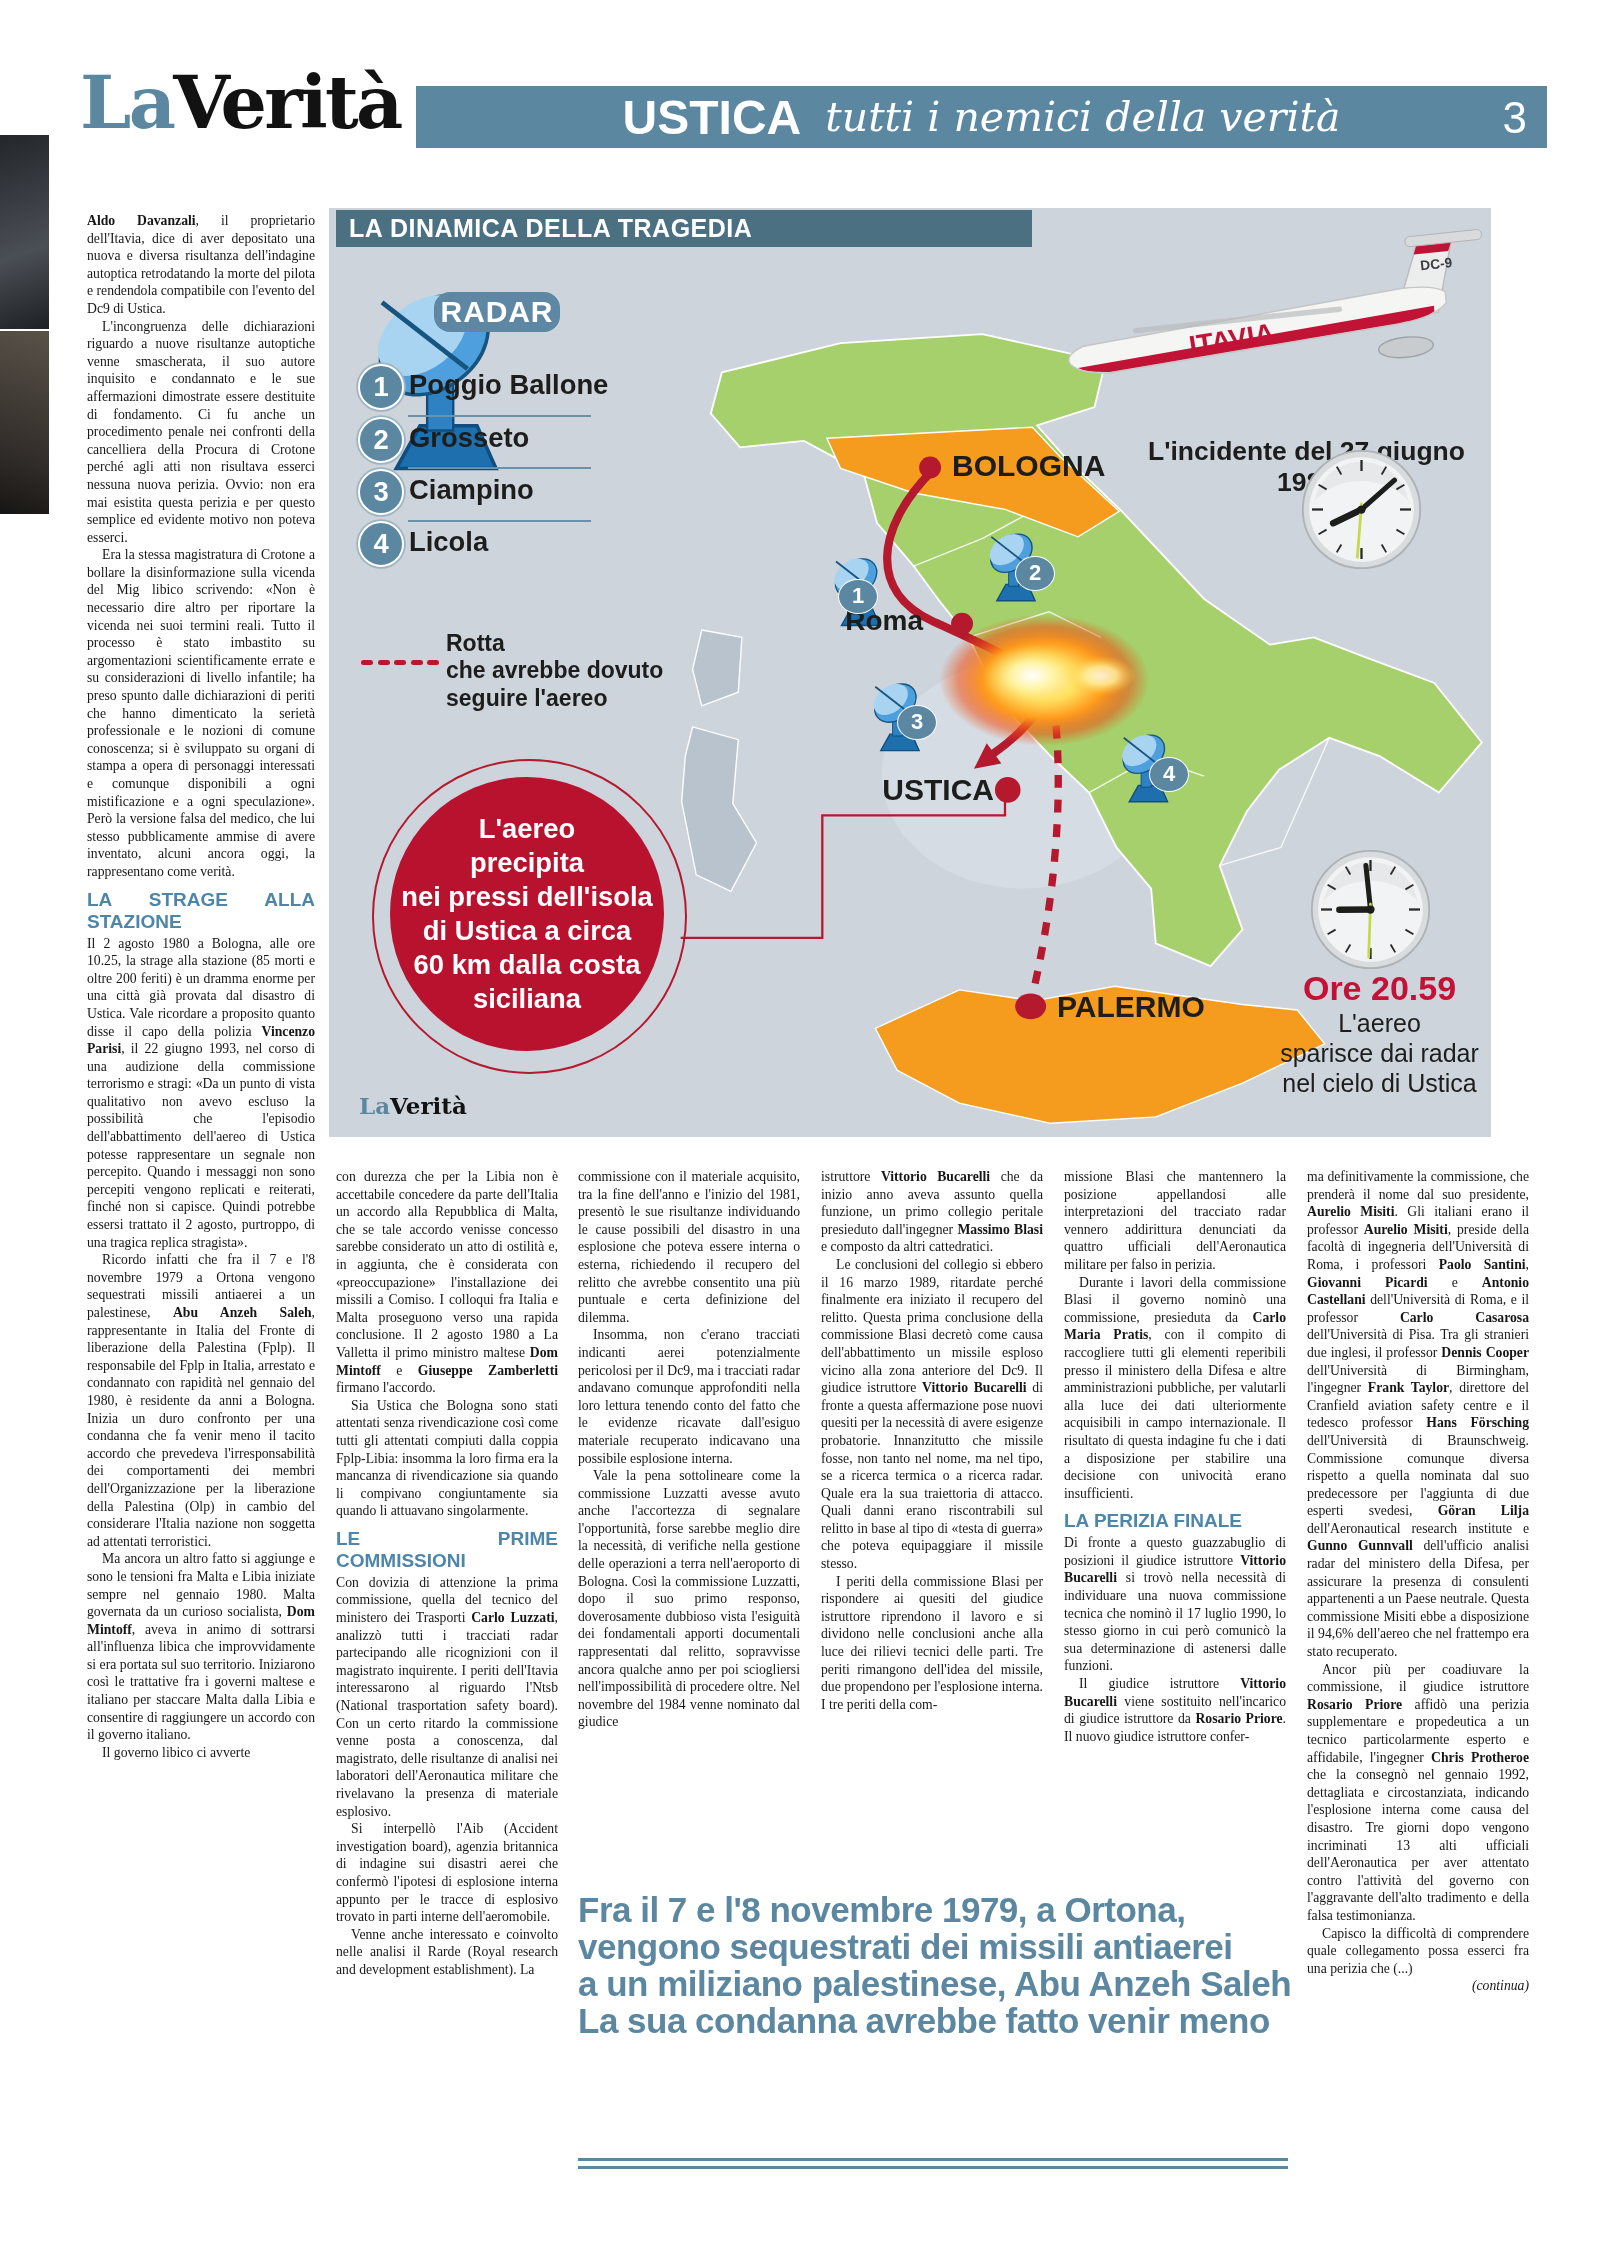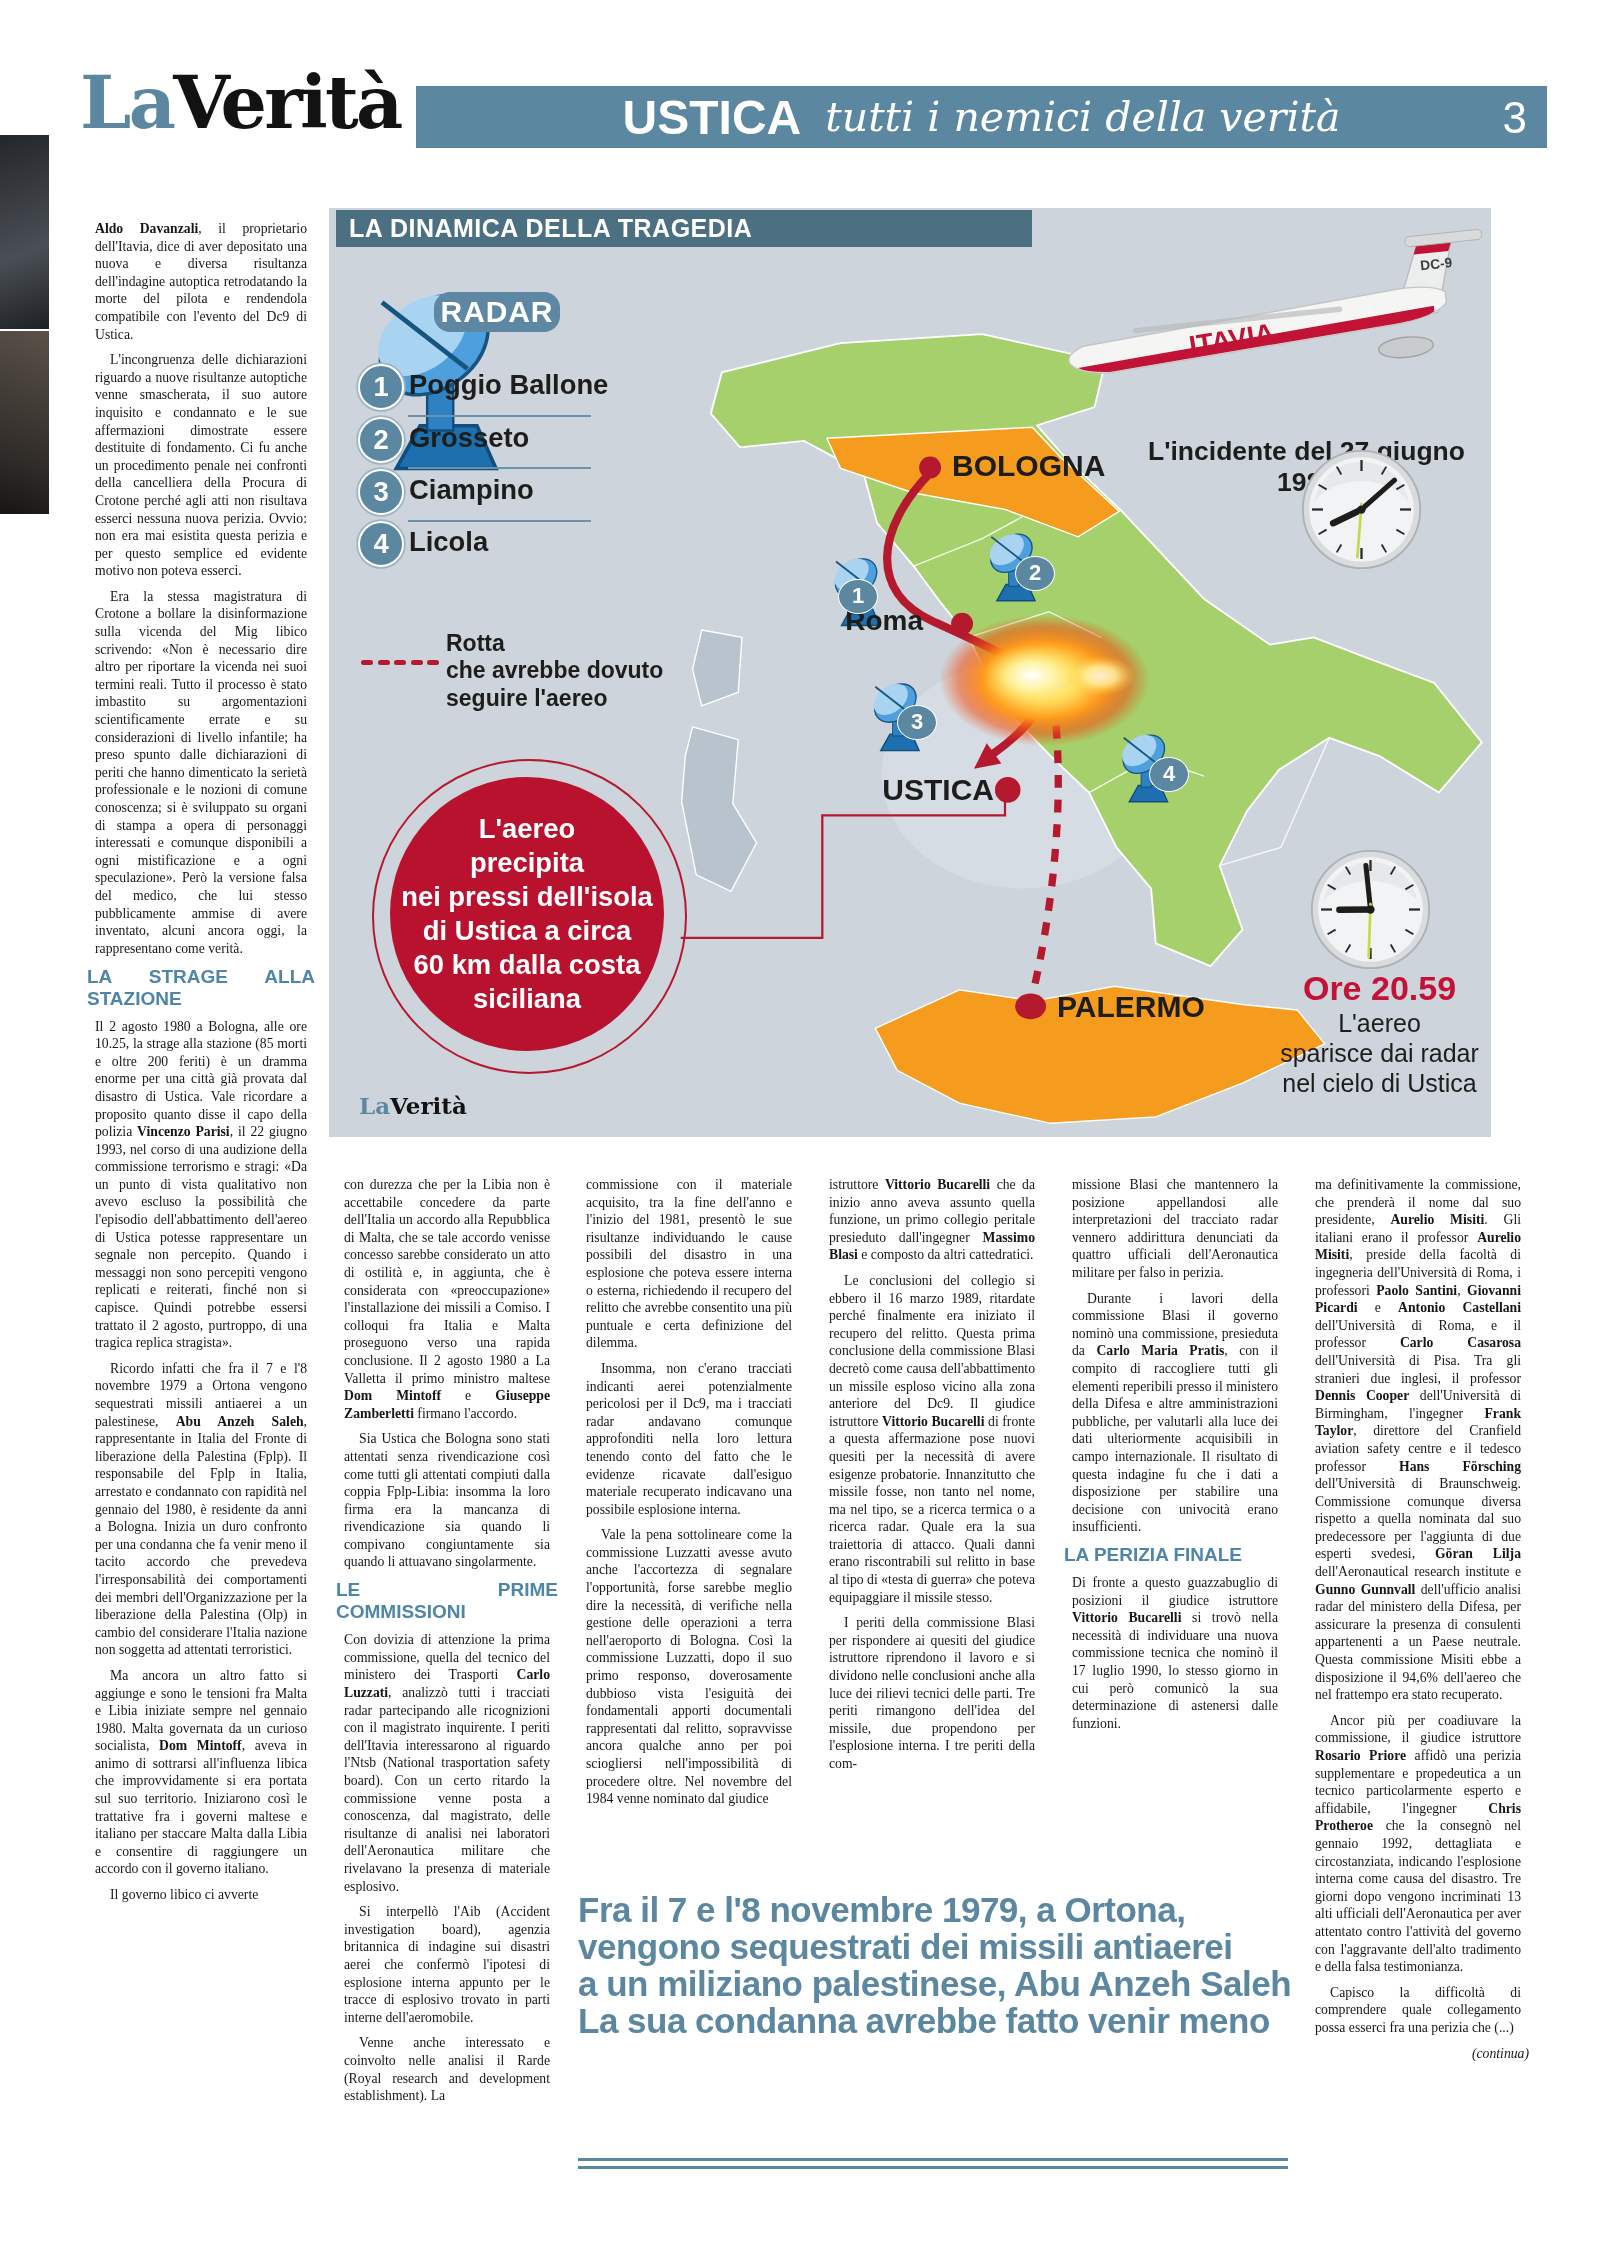--- a/index.html
+++ b/index.html
@@ -43,21 +43,21 @@
   .maplabel{font-size:30px;font-weight:800;color:#1d1d1b;white-space:nowrap;}
   .mapbadge{width:38px;height:33px;border-radius:50%;background:#5b87a0;border:1.8px solid #fff;
             color:#fff;font-size:22px;font-weight:800;text-align:center;line-height:31px;}
   #incTitle{left:793px;top:228px;width:369px;text-align:center;font-size:26.5px;font-weight:800;}
   .oreTime{font-size:34px;font-weight:800;color:#c41236;text-align:center;}
   .oreDesc{font-size:25px;line-height:30px;text-align:center;color:#1d1d1b;}
 
   
   .bcol{position:absolute;font-family:"Liberation Serif","DejaVu Serif",serif;font-size:13.7px;
         line-height:17.6px;text-align:justify;color:#161616;overflow:hidden;}
-  .bcol p{margin:8px;text-indent:1.1em;}
+  .bcol p{margin:0;text-indent:1.1em;}
   .bcol p.first,.bcol p.noind{text-indent:0;}
   .subhead{margin:8.2px 0 1.8px 0;font-family:"Liberation Sans",sans-serif;font-size:19px;
            font-weight:800;color:#4e86aa;line-height:22px;}
   .continua{text-align:right;font-style:italic;}
   #pullquote{left:578px;top:1891px;width:715px;font-family:Liberation Sans, sans-serif;font-weight:700;
              font-size:35px;line-height:37px;color:#5b87a0;letter-spacing:-0.5px;}
   #pqRule{left:578px;top:2158px;width:710px;height:4.6px;border-top:3.7px solid #5b87a0;border-bottom:3.7px solid #5b87a0;}
 </style>
 </head>
 <body>
@@ -302,20 +302,21 @@
     <p class="first">istruttore <b>Vittorio Bucarelli</b> che da inizio anno aveva assunto quella funzione, un primo collegio peritale presieduto dall'ingegner <b>Massimo Blasi</b> e composto da altri cattedratici.</p>
     <p>Le conclusioni del collegio si ebbero il 16 marzo 1989, ritardate perché finalmente era iniziato il recupero del relitto. Questa prima conclusione della commissione Blasi decretò come causa dell'abbattimento un missile esploso vicino alla zona anteriore del Dc9. Il giudice istruttore <b>Vittorio Bucarelli</b> di fronte a questa affermazione pose nuovi quesiti per la necessità di avere esigenze probatorie. Innanzitutto che missile fosse, non tanto nel nome, ma nel tipo, se a ricerca termica o a ricerca radar. Quale era la sua traiettoria di attacco. Quali danni erano riscontrabili sul relitto in base al tipo di «testa di guerra» che poteva equipaggiare il missile stesso.</p>
     <p>I periti della commissione Blasi per rispondere ai quesiti del giudice istruttore riprendono il lavoro e si dividono nelle conclusioni anche alla luce dei rilievi tecnici delle parti. Tre periti rimangono dell'idea del missile, due propendono per l'esplosione interna. I tre periti della com-</p>
   </div>
 
   <div class="bcol" style="left:1064px;top:1168px;width:222px;height:722px">
     <p class="first">missione Blasi che mantennero la posizione appellandosi alle interpretazioni del tracciato radar vennero addirittura denunciati da quattro ufficiali dell'Aeronautica militare per falso in perizia.</p>
     <p>Durante i lavori della commissione Blasi il governo nominò una commissione, presieduta da <b>Carlo Maria Pratis</b>, con il compito di raccogliere tutti gli elementi reperibili presso il ministero della Difesa e altre amministrazioni pubbliche, per valutarli alla luce dei dati ulteriormente acquisibili in campo internazionale. Il risultato di questa indagine fu che i dati a disposizione per stabilire una decisione con univocità erano insufficienti.</p>
     <h3 class="subhead">LA PERIZIA FINALE</h3>
     <p class="noind">Di fronte a questo guazzabuglio di posizioni il giudice istruttore <b>Vittorio Bucarelli</b> si trovò nella necessità di individuare una nuova commissione tecnica che nominò il 17 luglio 1990, lo stesso giorno in cui però comunicò la sua determinazione di astenersi dalle funzioni.</p>
+    <p>Il giudice istruttore <b>Vittorio Bucarelli</b> viene sostituito nell'incarico di giudice istruttore da <b>Rosario Priore</b>. Il nuovo giudice istruttore confer-</p>
   </div>
 
   <div class="bcol" style="left:1307px;top:1168px;width:222px;height:1062px">
     <p class="first">ma definitivamente la commissione, che prenderà il nome dal suo presidente, <b>Aurelio Misiti</b>. Gli italiani erano il professor <b>Aurelio Misiti</b>, preside della facoltà di ingegneria dell'Università di Roma, i professori <b>Paolo Santini</b>, <b>Giovanni Picardi</b> e <b>Antonio Castellani</b> dell'Università di Roma, e il professor <b>Carlo Casarosa</b> dell'Università di Pisa. Tra gli stranieri due inglesi, il professor <b>Dennis Cooper</b> dell'Università di Birmingham, l'ingegner <b>Frank Taylor</b>, direttore del Cranfield aviation safety centre e il tedesco professor <b>Hans Försching</b> dell'Università di Braunschweig. Commissione comunque diversa rispetto a quella nominata dal suo predecessore per l'aggiunta di due esperti svedesi, <b>Göran Lilja</b> dell'Aeronautical research institute e <b>Gunno Gunnvall</b> dell'ufficio analisi radar del ministero della Difesa, per assicurare la presenza di consulenti appartenenti a un Paese neutrale. Questa commissione Misiti ebbe a disposizione il 94,6% dell'aereo che nel frattempo era stato recuperato.</p>
     <p>Ancor più per coadiuvare la commissione, il giudice istruttore <b>Rosario Priore</b> affidò una perizia supplementare e propedeutica a un tecnico particolarmente esperto e affidabile, l'ingegner <b>Chris Protheroe</b> che la consegnò nel gennaio 1992, dettagliata e circostanziata, indicando l'esplosione interna come causa del disastro. Tre giorni dopo vengono incriminati 13 alti ufficiali dell'Aeronautica per aver attentato contro l'attività del governo con l'aggravante dell'alto tradimento e della falsa testimonianza.</p>
     <p>Capisco la difficoltà di comprendere quale collegamento possa esserci fra una perizia che (...)</p>
     <div class="continua">(continua)</div>
   </div>
 
   <div class="abs" id="pullquote">

